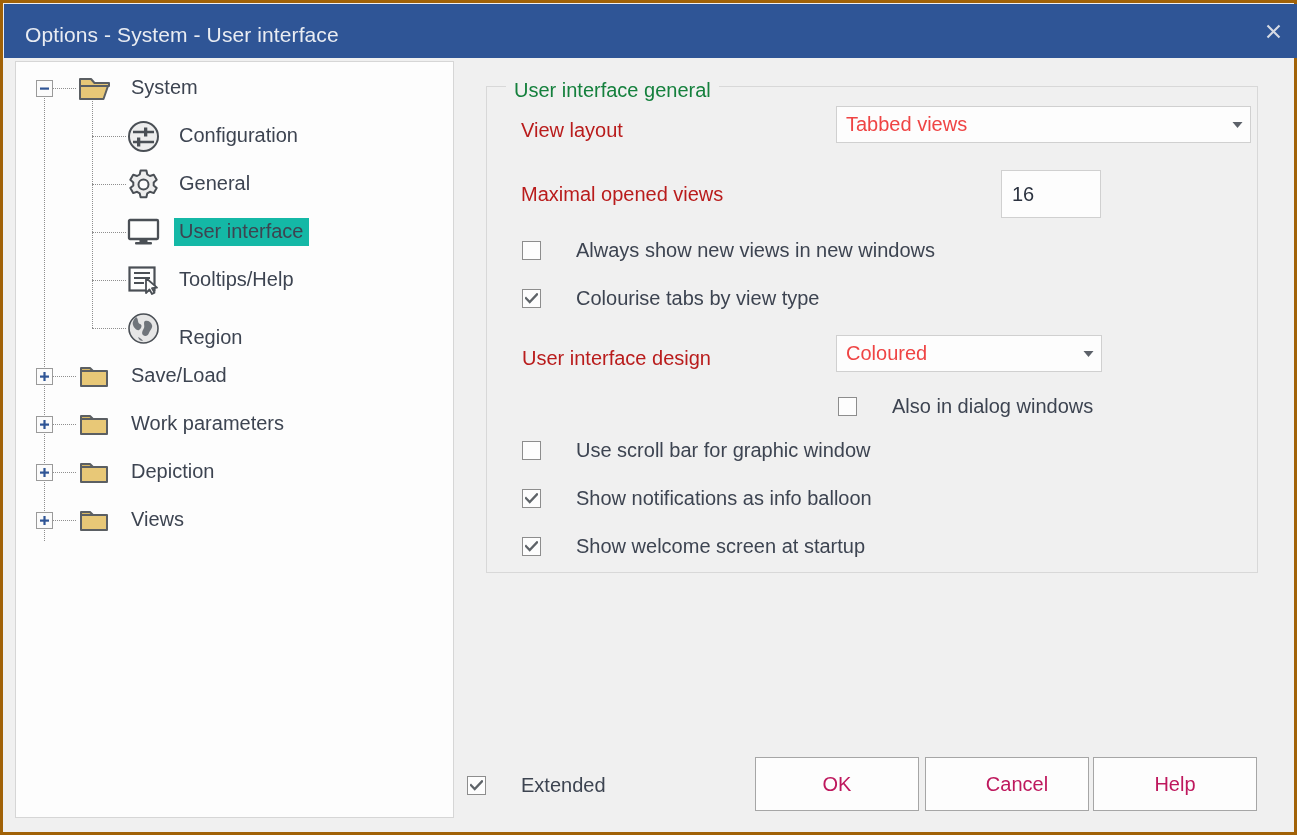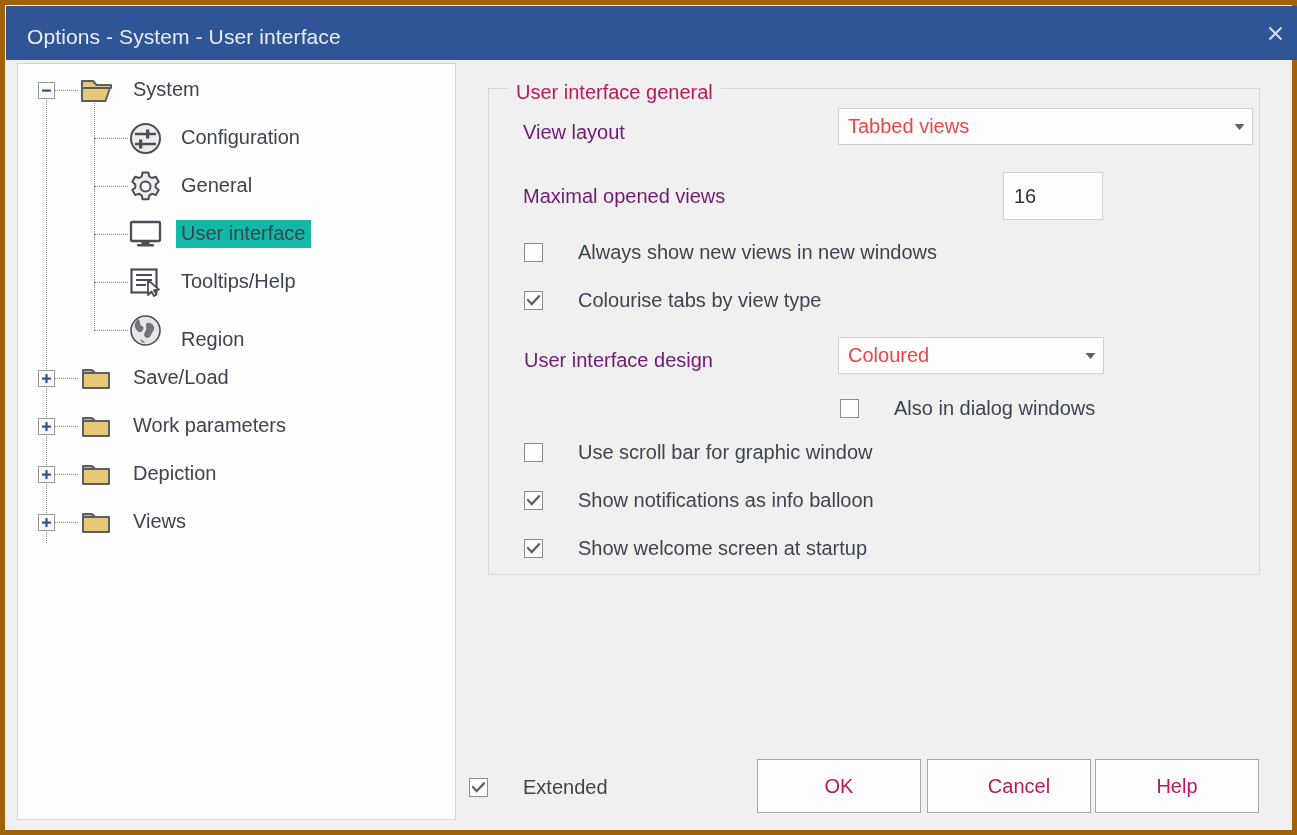--- a/index.html
+++ b/index.html
@@ -11,21 +11,21 @@
     background: #ffffff;
     font-family: "Liberation Sans", sans-serif;
   }
 
   .dialog {
     position: absolute;
     left: 0; top: 0;
     width: 1297px;
     height: 835px;
     background: #f0f0f0;
-    border: 5px solid #a16207;
+    border: 3px solid #a16207;
     box-sizing: border-box;
   }
 
   
   .titlebar {
     position: absolute;
     left: 1px; top: 1px;
     width: 1295px;
     height: 54px;
     background: #2f5596;
@@ -120,28 +120,28 @@
     box-sizing: border-box;
     background: #f0f0f0;
   }
   .groupbox-title {
     position: absolute;
     left: 503px;
     top: 76px;
     background: #f0f0f0;
     padding: 0 8px;
     font-size: 20px;
-    color: #be185d;
+    color: #15803d;
     white-space: nowrap;
   }
 
   .field-label {
     position: absolute;
     font-size: 20px;
-    color: #701a75;
+    color: #b91c1c;
     white-space: nowrap;
   }
 
   .combo {
     position: absolute;
     background: #fdfdfd;
     border: 1px solid #d0d0d0;
     box-sizing: border-box;
     display: flex;
     align-items: center;

